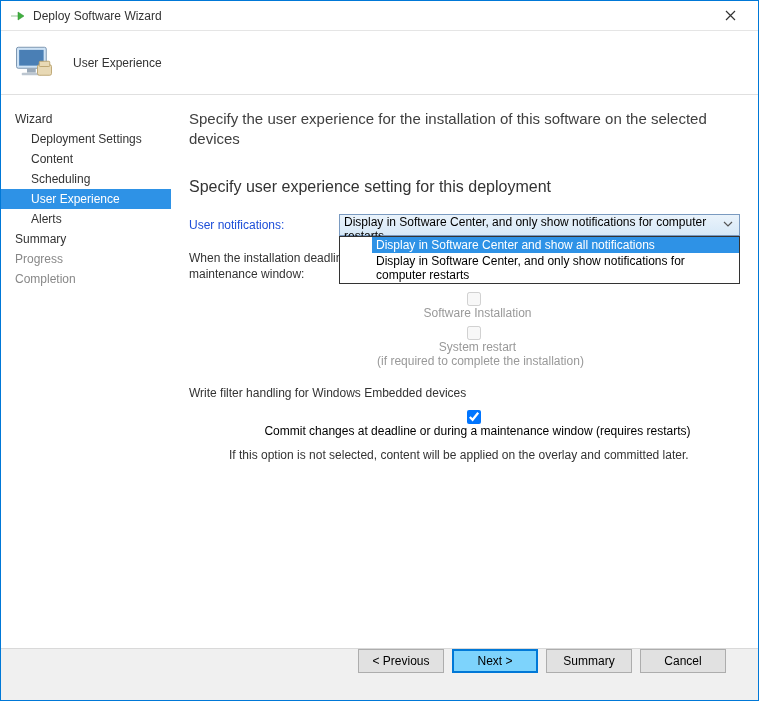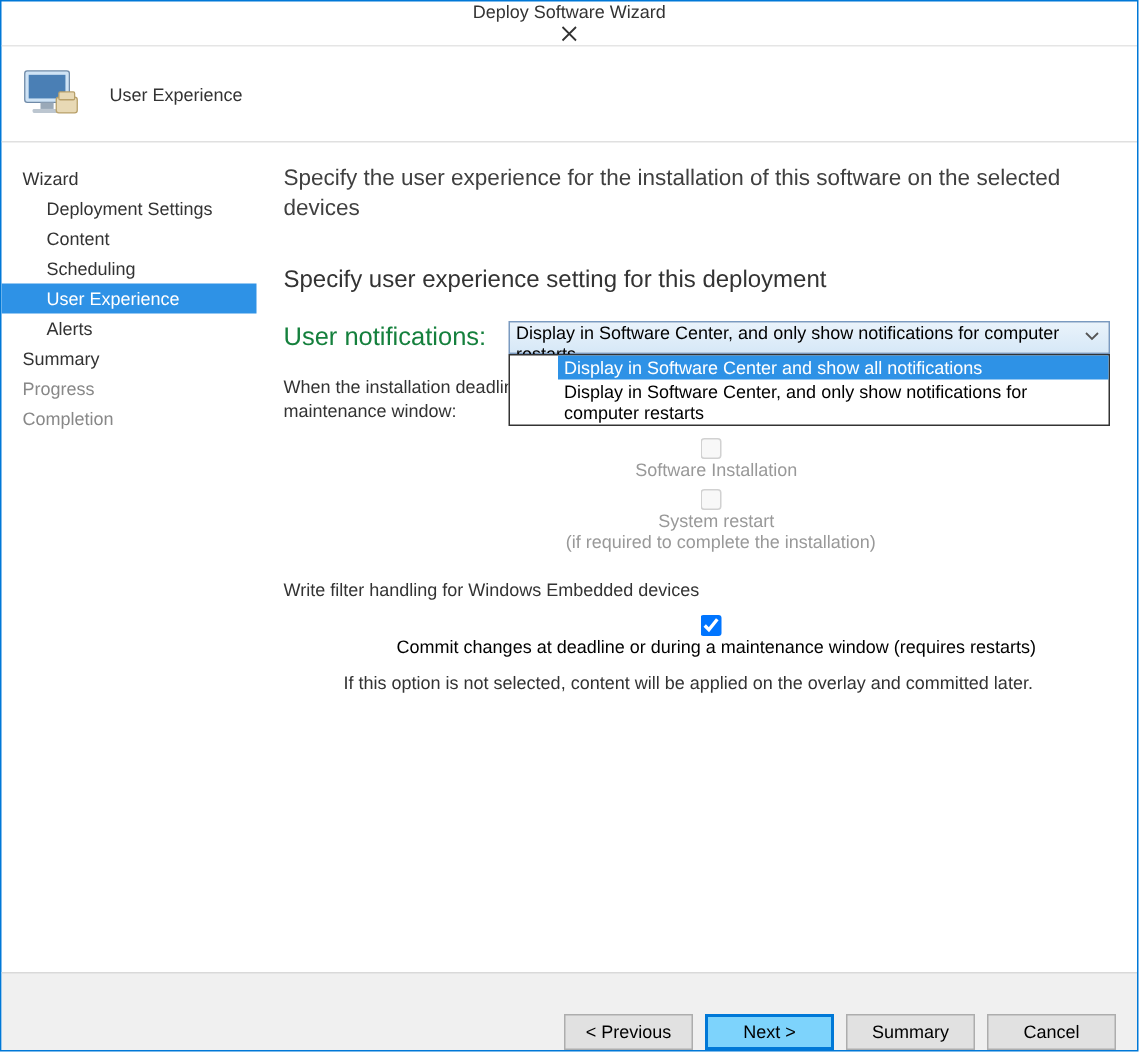--- a/index.html
+++ b/index.html
@@ -1,19 +1,19 @@
 <!DOCTYPE html>
 <html><head>
 <meta charset="utf-8">
 <style>
 * { box-sizing: border-box; margin: 0; padding: 0; font-family: "Segoe UI", Tahoma, sans-serif; }
 body { width: 759px; height: 701px; border: 1px solid #0078d7; background: #fff; overflow: hidden; position: relative; }
 
 
-.titlebar { height: 30px; display: flex; align-items: center; padding: 0 8px; border-bottom: 1px solid #e5e5e5; flex-direction: column; }
+.titlebar { height: 30px; display: flex; align-items: center; padding: 0 8px; border-bottom: 1px solid #e5e5e5; }
 .titlebar .arrow { width: 16px; height: 16px; margin-right: 8px; }
 .titlebar .title { font-size: 12px; color: #333; flex: 1; }
 .titlebar .close { width: 40px; text-align: center; font-size: 14px; cursor: pointer; }
 
 
 .header { height: 64px; display: flex; align-items: center; padding-left: 12px; border-bottom: 1px solid #e0e0e0; }
 .header .monitor { width: 42px; height: 42px; margin-right: 18px; }
 .header .subtitle { font-size: 12px; color: #333; }
 
 
@@ -25,38 +25,38 @@
 .sidebar .item.child { padding-left: 30px; }
 .sidebar .item.selected { background: #2e92e6; color: #fff; }
 .sidebar .item.muted { color: #888; }
 
 
 .main { flex: 1; padding: 14px 18px 0 18px; position: relative; }
 .main h1 { font-size: 15px; font-weight: 400; color: #404040; line-height: 1.35; margin-bottom: 28px; padding-right: 10px; }
 .main .label { font-size: 16px; color: #333; }
 
 .row { display: flex; align-items: center; margin-bottom: 6px; }
-.row .lbl { width: 150px; font-size: 17px; color: #15803d; }
+.row .lbl { width: 150px; font-size: 12px; color: #1d4ed8; }
 .select-wrap { position: relative; flex: 1; }
 .select { width: 100%; height: 22px; border: 1px solid #7a9ac0; background: linear-gradient(#eaf3fb,#d6e8f7); font-size: 12px; padding: 0 20px 0 4px; position: relative; cursor: pointer; }
 .select .chev { position: absolute; right: 6px; top: 4px; }
 .dropdown { position: absolute; left: 0; right: 0; top: 22px; border: 1px solid #333; background: #fff; z-index: 10; }
 .dropdown .opt { font-size: 12px; padding: 1px 4px; cursor: pointer; margin-left: 32px; }
 .dropdown .opt.hl { background: #2e92e6; color: #fff; }
 
 .desc { font-size: 12px; color: #333; margin: 14px 0 10px 0; line-height: 1.35; }
 .checkrow { display: flex; align-items: center; margin: 6px 0 6px 26px; font-size: 12px; flex-direction: column; }
 .checkrow input { width: 14px; height: 14px; margin-right: 8px; }
 .checkrow.disabled { color: #999; }
 
 .section { font-size: 12px; color: #333; margin: 18px 0 10px 0; }
 .note { font-size: 12px; color: #333; margin: 10px 0 0 40px; }
 
 
-.footer { position: absolute; bottom: 0; left: 0; right: 0; height: 52px; border-top: 1px solid #d9d9d9; background: #f0f0f0; display: flex; justify-content: flex-end; align-items: flex-end; padding-right: 14px; gap: 8px; }
+.footer { position: absolute; bottom: 0; left: 0; right: 0; height: 52px; border-top: 1px solid #d9d9d9; background: #f0f0f0; display: flex; justify-content: flex-end; align-items: flex-start; padding-right: 32px; gap: 8px; }
 .footer button { width: 86px; height: 24px; font-size: 12px; background: #e1e1e1; border: 1px solid #adadad; cursor: pointer; }
 .footer button.primary { border: 2px solid #0078d7; background: #7dd3fc; }
 </style>
 </head>
 <body>
 
 <div class="titlebar">
   <svg class="arrow" viewBox="0 0 16 16">
     <path d="M2 8 L9 8 L9 4 L15 8 L9 12 L9 8" fill="#3fb13f" stroke="#2e8b2e" stroke-width="0.5"></path>
   </svg>

